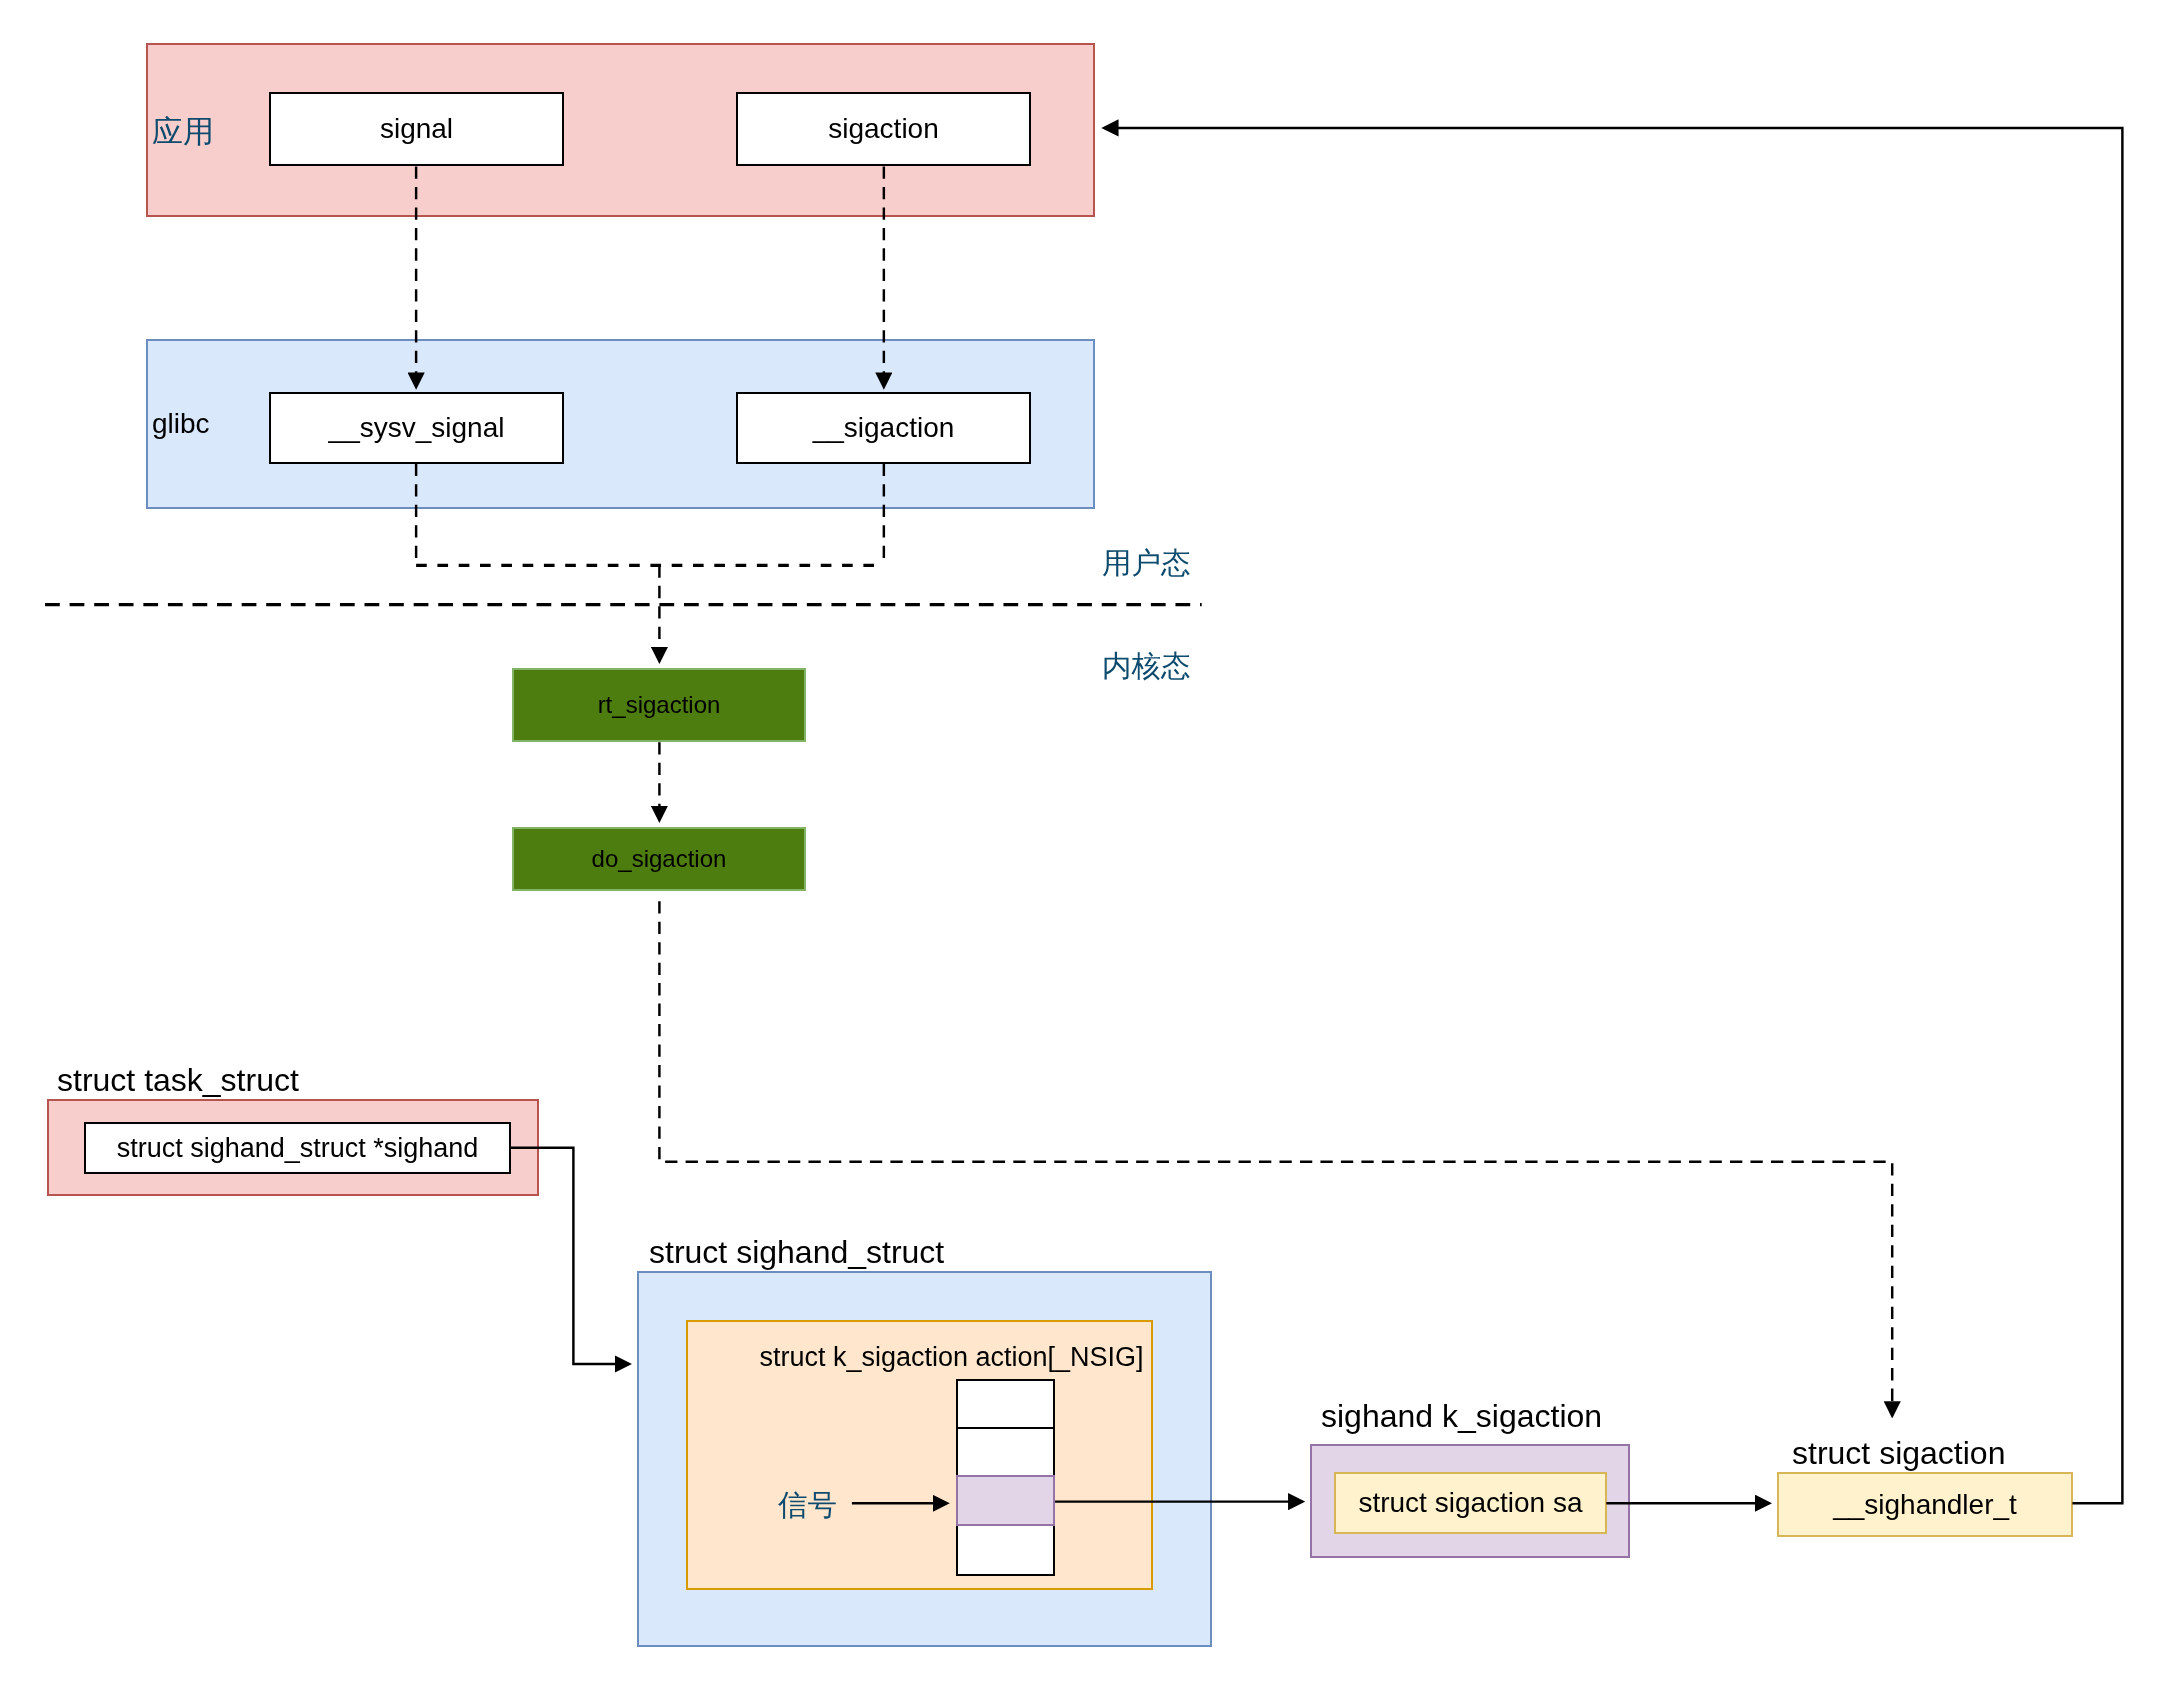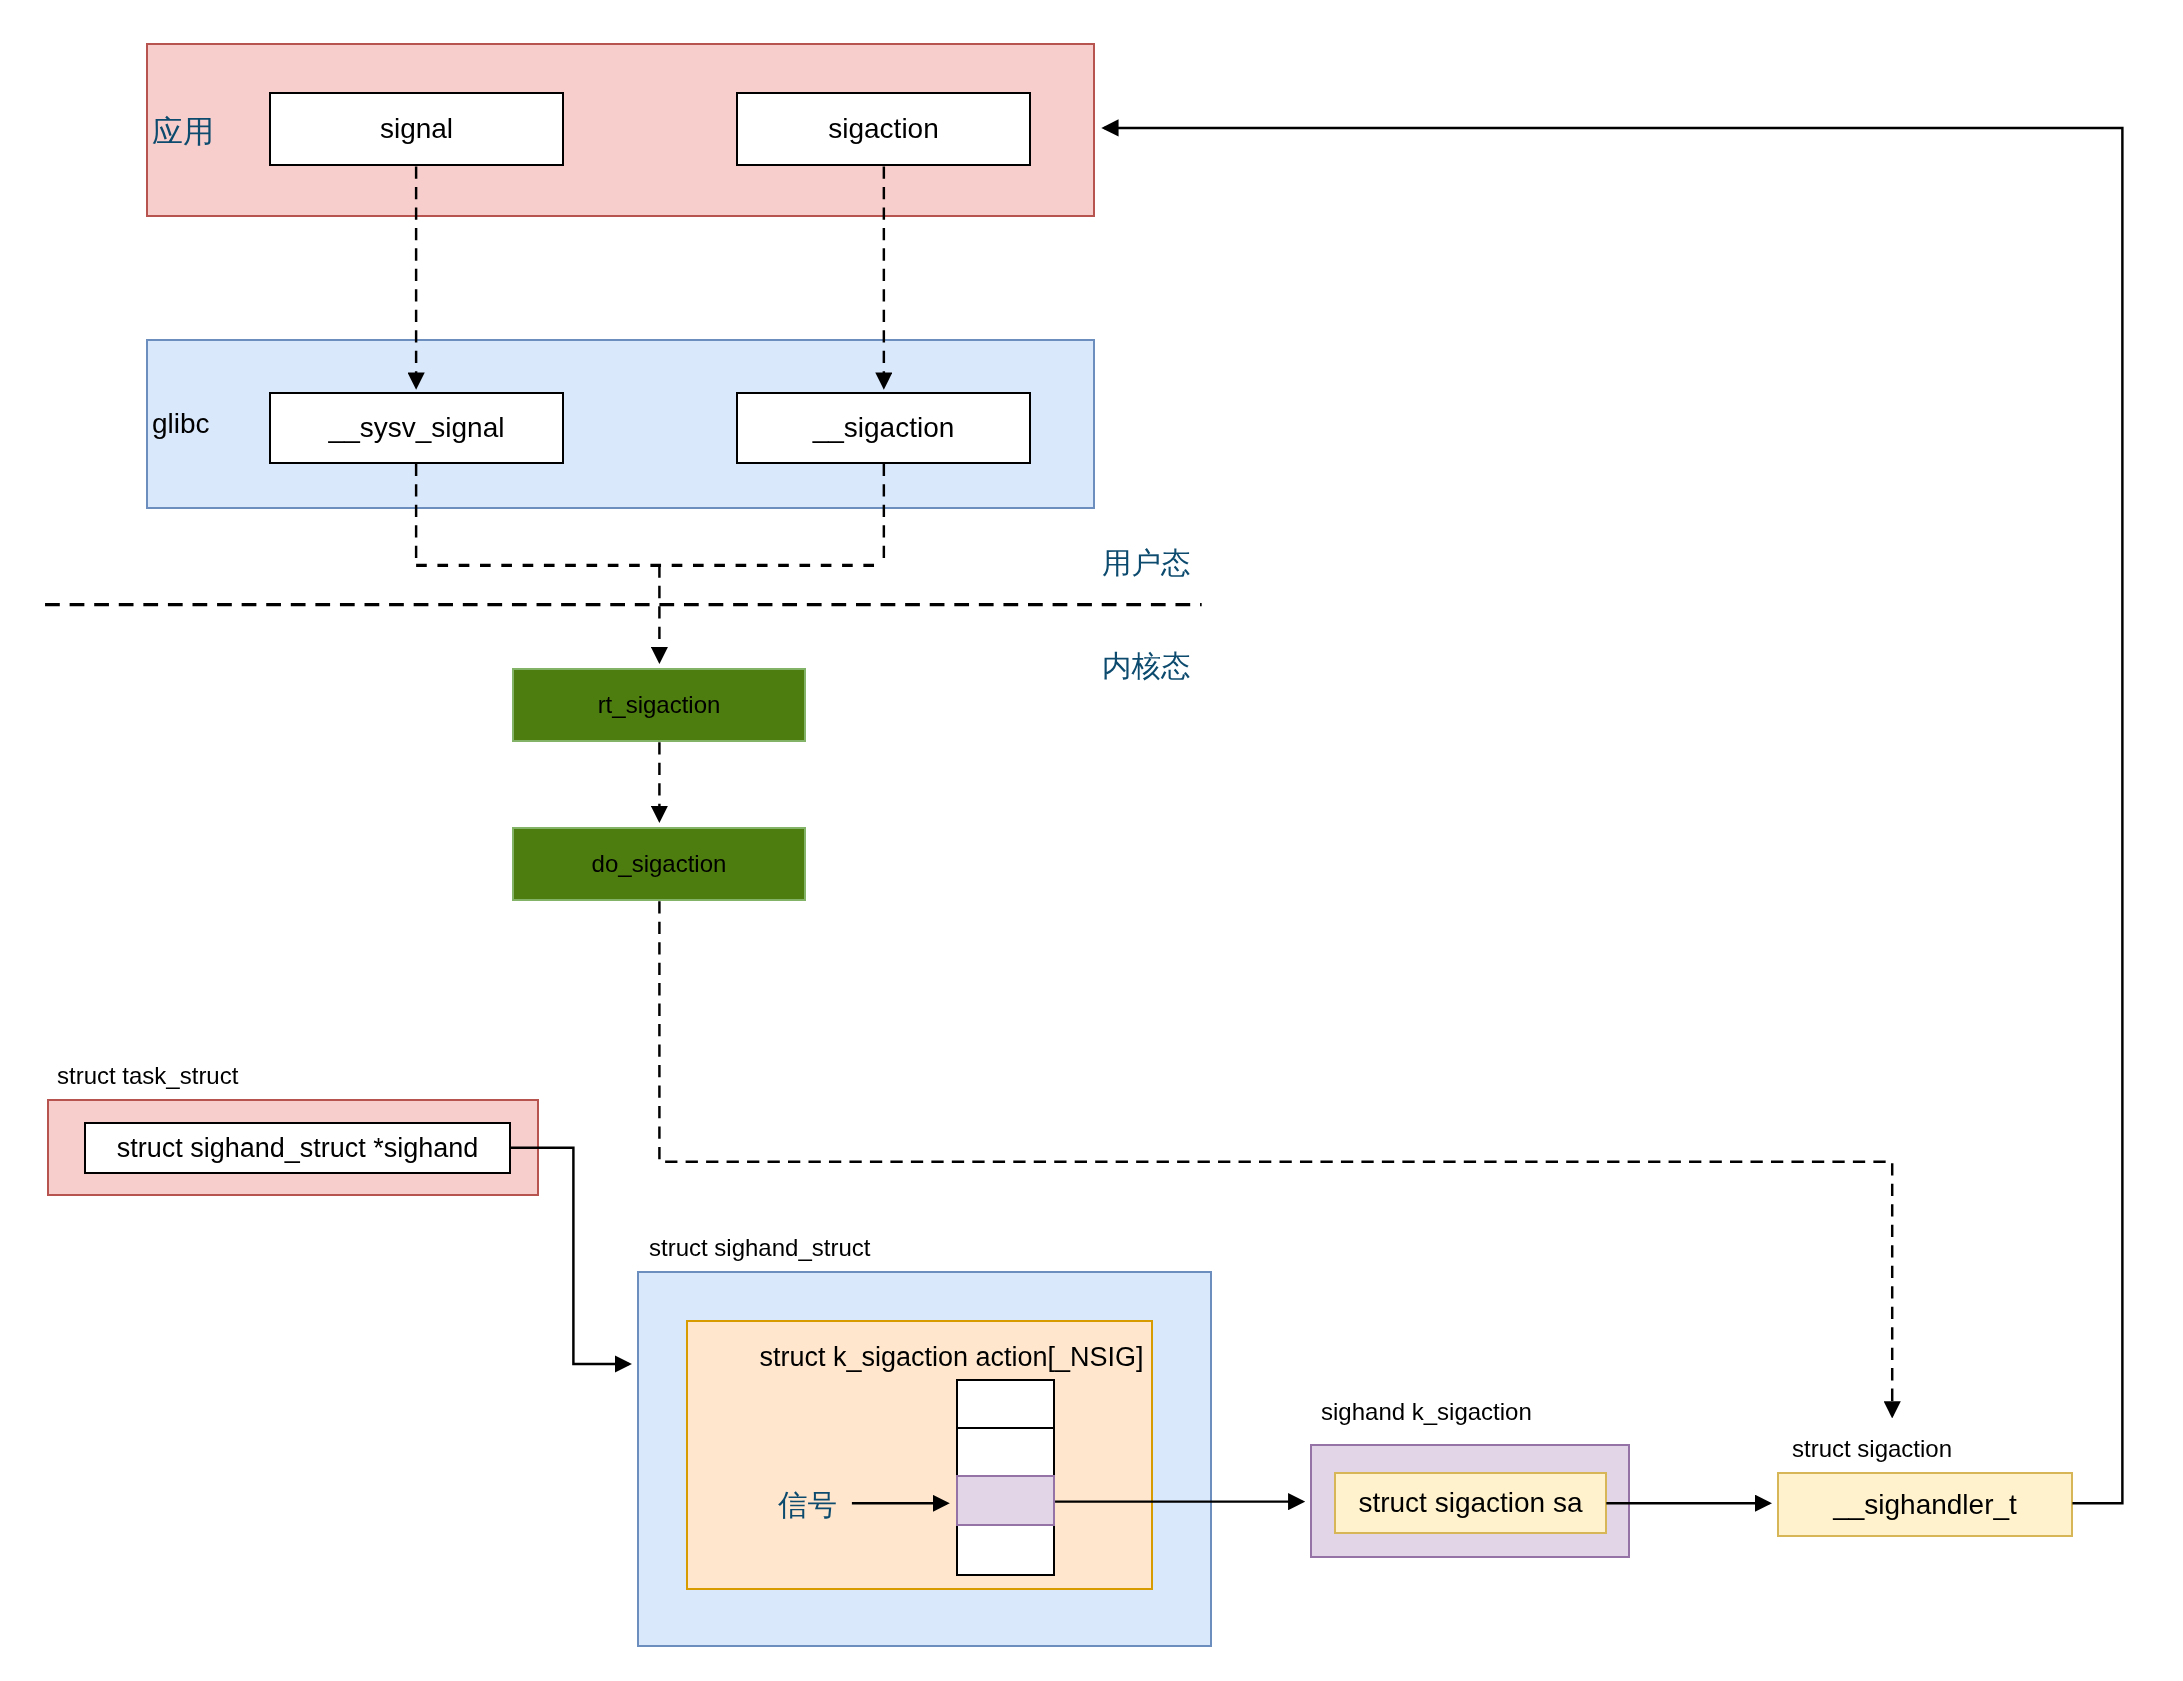--- a/index.html
+++ b/index.html
@@ -16,21 +16,21 @@
   .c-green {background:#4d7c0f;border:2.5px solid #82b366;font-size:24px;}
   .c-task  {background:#f8cecc;border:2.5px solid #b85450;}
   .c-sighand{background:#dae8fc;border:2.5px solid #6c8ebf;}
   .c-action{background:#ffe6cc;border:2.5px solid #d79b00;}
   .c-ksig  {background:#e1d5e7;border:2.5px solid #9673a6;}
   .c-yellow{background:#fff2cc;border:2.5px solid #d6b656;font-size:28px;}
   .cell{position:absolute;box-sizing:border-box;left:956px;width:99px;height:51px;border:2.5px solid #000;background:#fff;}
   .cell.hl{background:#e1d5e7;border:2.5px solid #9673a6;z-index:4;}
   .lbl{font-size:28px;white-space:nowrap;}
   .cjk{font-family:"Liberation Serif","DejaVu Serif",serif;color:#0c4a6e;}
-  .title{font-size:24px;white-space:nowrap;}
+  .title{font-size:32px;white-space:nowrap;}
   #wires{position:absolute;left:0;top:0;z-index:6;pointer-events:none;}
   .boxlayer{position:absolute;inset:0;z-index:2;}
 </style>
 </head>
 <body>
 
 <div id="canvas">
 
   <div class="boxlayer">
 
@@ -51,21 +51,21 @@
     <div class="abs box ctr" style="left:736px;top:392px;width:295px;height:72px;">
       <span>__sigaction</span>
     </div>
 
     <div class="abs lbl cjk" style="left:1102px;top:544px;font-size:29.5px;">用户态</div>
     <div class="abs lbl cjk" style="left:1102px;top:647px;font-size:29.5px;">内核态</div>
 
     <div class="abs c-green ctr" style="left:512px;top:668px;width:294px;height:74px;">
       <span>rt_sigaction</span>
     </div>
-    <div class="abs c-green ctr" style="left:512px;top:827px;width:294px;height:74px;">
+    <div class="abs c-green ctr" style="left:512px;top:827px;width:294px;height:64px;">
       <span>do_sigaction</span>
     </div>
 
     <div class="abs title" style="left:57px;top:1062px;">struct task_struct</div>
     <div class="abs c-task" style="left:47px;top:1099px;width:492px;height:97px;"></div>
     <div class="abs box ctr" style="left:84px;top:1122px;width:427px;height:52px;font-size:27px;">
       <span>struct sighand_struct *sighand</span>
     </div>
 
     <div class="abs title" style="left:649px;top:1234px;">struct sighand_struct</div>

